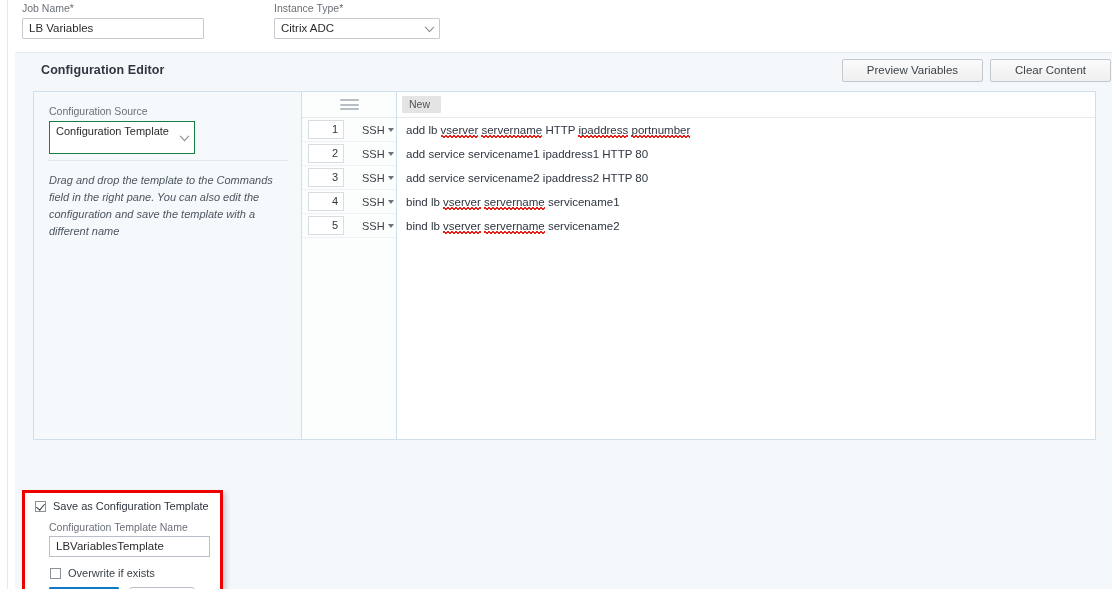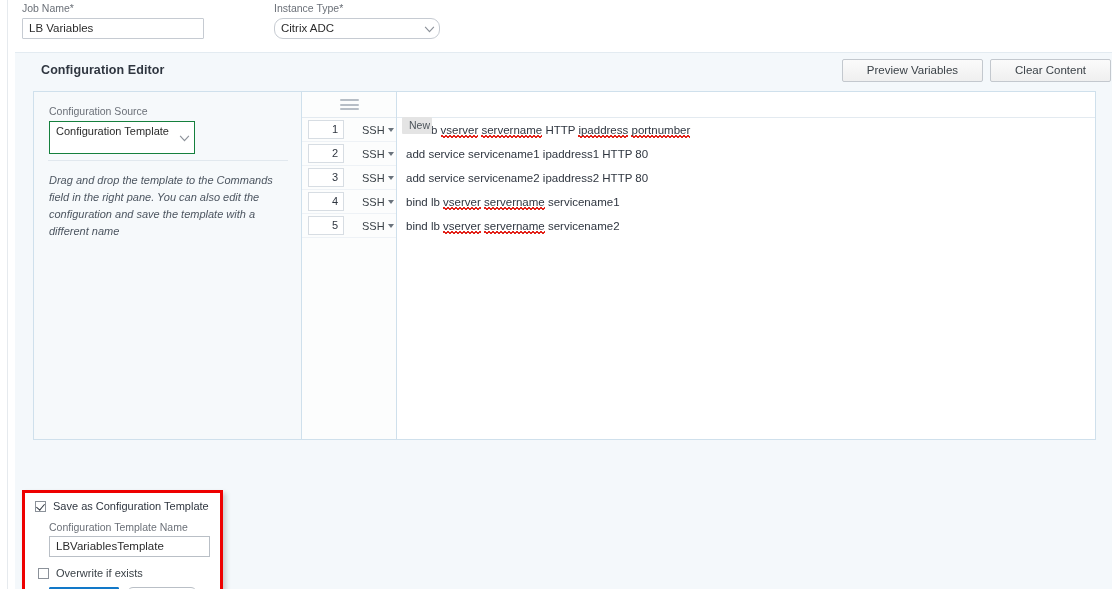--- a/index.html
+++ b/index.html
@@ -50,21 +50,21 @@
     padding: 0 6px;
     line-height: 19px;
     white-space: nowrap;
     overflow: hidden;
   }
   .select-input {
     margin-top: 3px;
     height: 21px;
     border: 1px solid #c6cbd2;
     background: #ffffff;
-    border-radius: 9px;
+    border-radius: 1px;
     font-size: 11.5px;
     color: #2b2b2b;
     padding: 0 20px 0 6px;
     line-height: 19px;
     position: relative;
     white-space: nowrap;
     overflow: hidden;
   }
   .chev {
     position: absolute;
@@ -241,24 +241,23 @@
     height: 26px;
     border-bottom: 1px solid #e3eaf0;
     position: relative;
   }
   .new-tab {
     position: absolute;
     left: 5px; top: 4px;
     background: #e4e4e4;
     color: #4d545b;
     font-size: 10.5px;
-    padding: 2px 2px 3px 7px;
+    padding: 2px 11px 3px 7px;
     line-height: 12px;
     border-radius: 1px;
-    margin-top: 21px;
   }
   .cmd-row {
     height: 24px;
     line-height: 24px;
     padding-left: 9px;
     font-size: 11.5px;
     color: #2f3640;
     white-space: nowrap;
     border-bottom: 1px solid transparent;
   }
@@ -305,21 +304,21 @@
     border: solid #2f3640;
     border-width: 0 1.5px 1.5px 0;
     transform: rotate(40deg);
   }
   .cb-label {
     font-size: 11px;
     color: #2f3640;
     white-space: nowrap;
   }
   #cb-save-template { left: 10px; top: 7px; }
-  #cb-overwrite { left: 13px; top: 74px; text-align: center; }
+  #cb-overwrite { left: 25px; top: 74px; text-align: center; }
   #cb-overwrite .cb-label { color: #3b4248; }
 
   .tpl-label {
     position: absolute;
     left: 24px; top: 28px;
     font-size: 10.5px;
     color: #6b7078;
   }
   .tpl-input {
     position: absolute;

